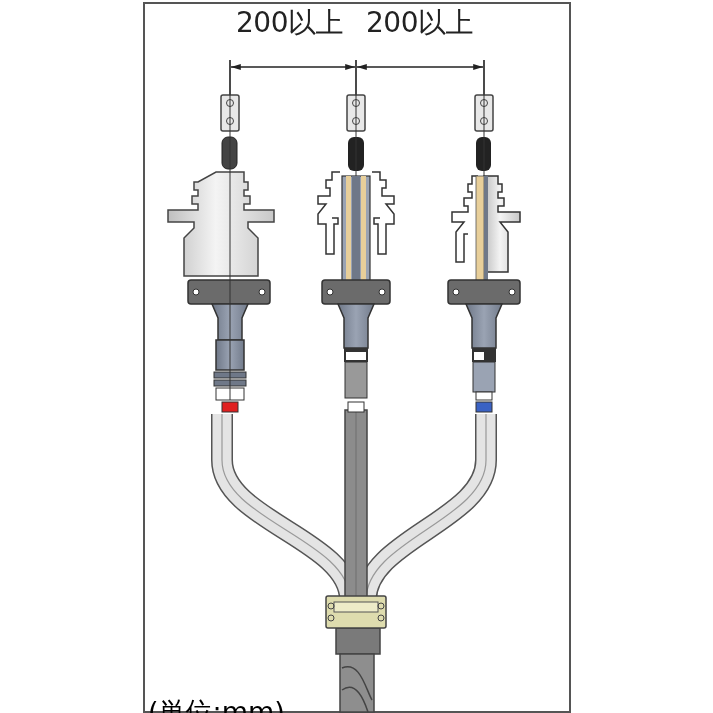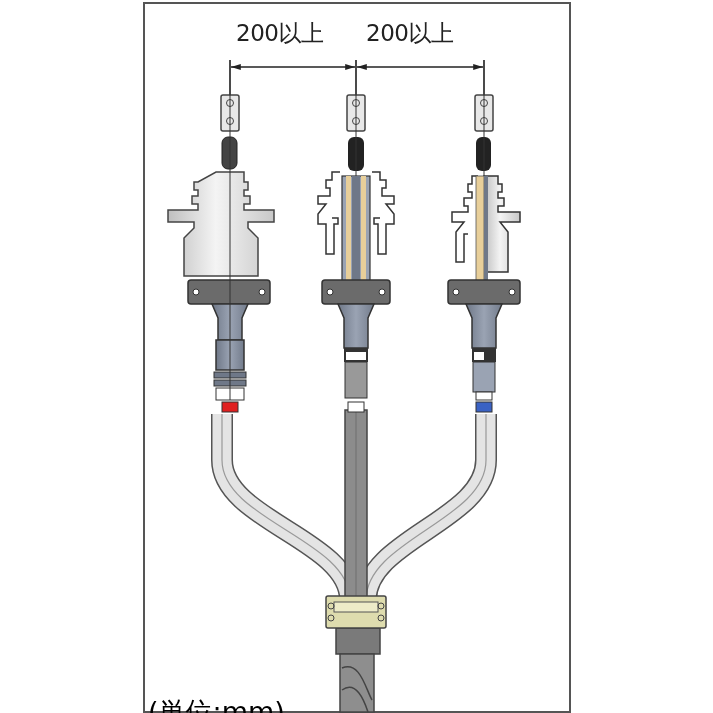--- a/index.html
+++ b/index.html
@@ -1,18 +1,18 @@
 <!DOCTYPE html>
 <html><head>
 <meta charset="utf-8">
 <style>
   html,body{margin:0;padding:0;background:#fff;}
   body{width:713px;height:713px;position:relative;overflow:hidden;font-family:"DejaVu Sans","Liberation Sans",sans-serif;}
   .frame{position:absolute;left:143px;top:2px;width:424px;height:707px;border:2px solid #555;background:#fff;box-sizing:content-box;}
-  .dim-label{position:absolute;top:18px;font-size:23px;color:#222;letter-spacing:-0.5px;}
+  .dim-label{position:absolute;top:4px;font-size:28px;color:#222;letter-spacing:-0.5px;}
   .unit{position:absolute;left:148px;top:662px;font-size:27px;color:#000000;margin-top:32px;}
   svg{position:absolute;left:0;top:0;}
 </style>
 </head>
 <body>
 
 <div class="frame"></div>
 
 <span class="dim-label" style="left:236px;">200以上</span>
 <span class="dim-label" style="left:366px;">200以上</span>

